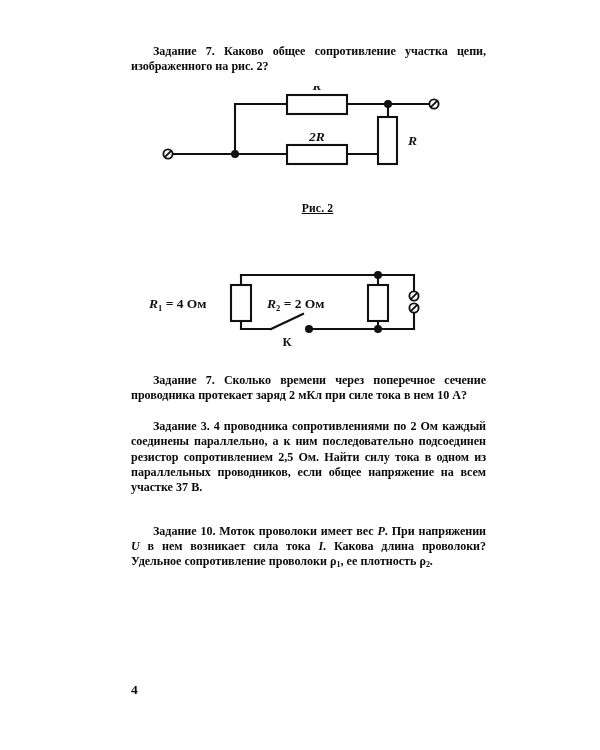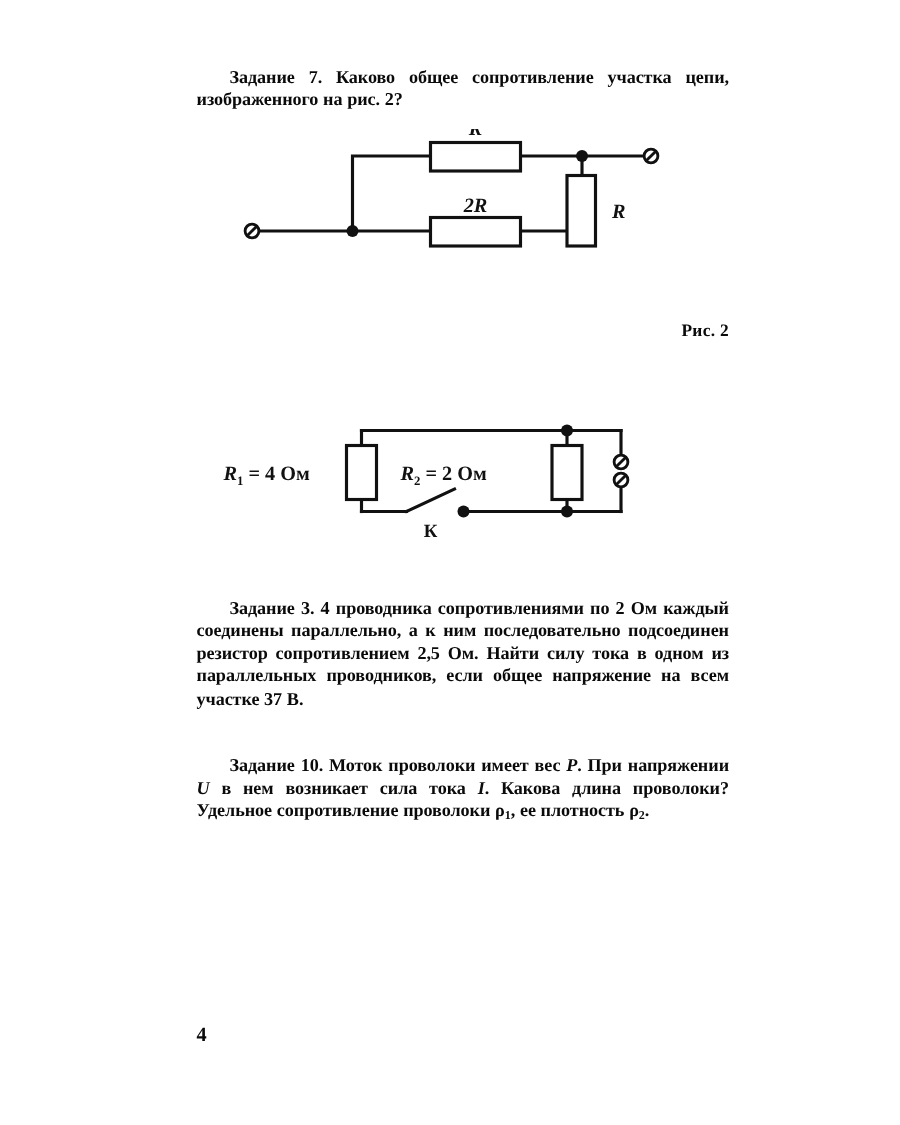--- a/index.html
+++ b/index.html
@@ -60,24 +60,25 @@
   }
 
   
   .figblock {
     position: relative;
     width: 355px;
   }
   .figcap {
     font-size: 11.6px;
     font-weight: 700;
-    text-align: right;
-    margin-top: 16px;
+    text-align: center;
+    margin-top: 4px;
     text-indent: 0;
     letter-spacing: 0.2px;
+    text-decoration: underline;
   }
   .fig2wrap { height: 112px; position: relative; }
   .fig3wrap { height: 98px; position: relative; }
   .fig2wrap svg, .fig3wrap svg { position: absolute; left: 0; top: 0; }
 
   .cap2 { margin-left: 18px; }
   .cap3 { margin-left: 6px; }
 
   
   .pagenum {
@@ -191,20 +192,21 @@
 
           <text x="18" y="50" font-family="Liberation Serif, serif" font-size="13.5" font-weight="700" fill="#111"><tspan font-style="italic">R</tspan><tspan font-size="8.5" dy="3" font-style="normal">1</tspan><tspan dy="-3" font-style="normal"> = 4 Ом</tspan></text>
           <text x="136" y="50" font-family="Liberation Serif, serif" font-size="13.5" font-weight="700" fill="#111"><tspan font-style="italic">R</tspan><tspan font-size="8.5" dy="3" font-style="normal">2</tspan><tspan dy="-3" font-style="normal"> = 2 Ом</tspan></text>
           <text x="156" y="88" text-anchor="middle" font-family="Liberation Serif, serif" font-size="12.5" font-weight="700" fill="#111">К</text>
         </svg>
       </div>
     </div>
 
     <div class="gap-l"></div>
 
+    <p class="task"><span class="lead">Задание 7.</span><span class="body"> Сколько времени через поперечное сечение проводника протекает заряд 2 мКл при силе тока в нем 10 А?</span></p>
 
     <div class="gap-m"></div>
 
     <p class="task"><span class="lead">Задание 3.</span><span class="body"> 4 проводника сопротивлениями по 2 Ом каждый соединены параллельно, а к ним последовательно подсоединен резистор сопротивлением 2,5 Ом. Найти силу тока в одном из параллельных проводников, если общее напряжение на всем участке 37 В.</span></p>
 
     <div class="gap-m"></div>
 
 
     <div class="gap-m"></div>
 

